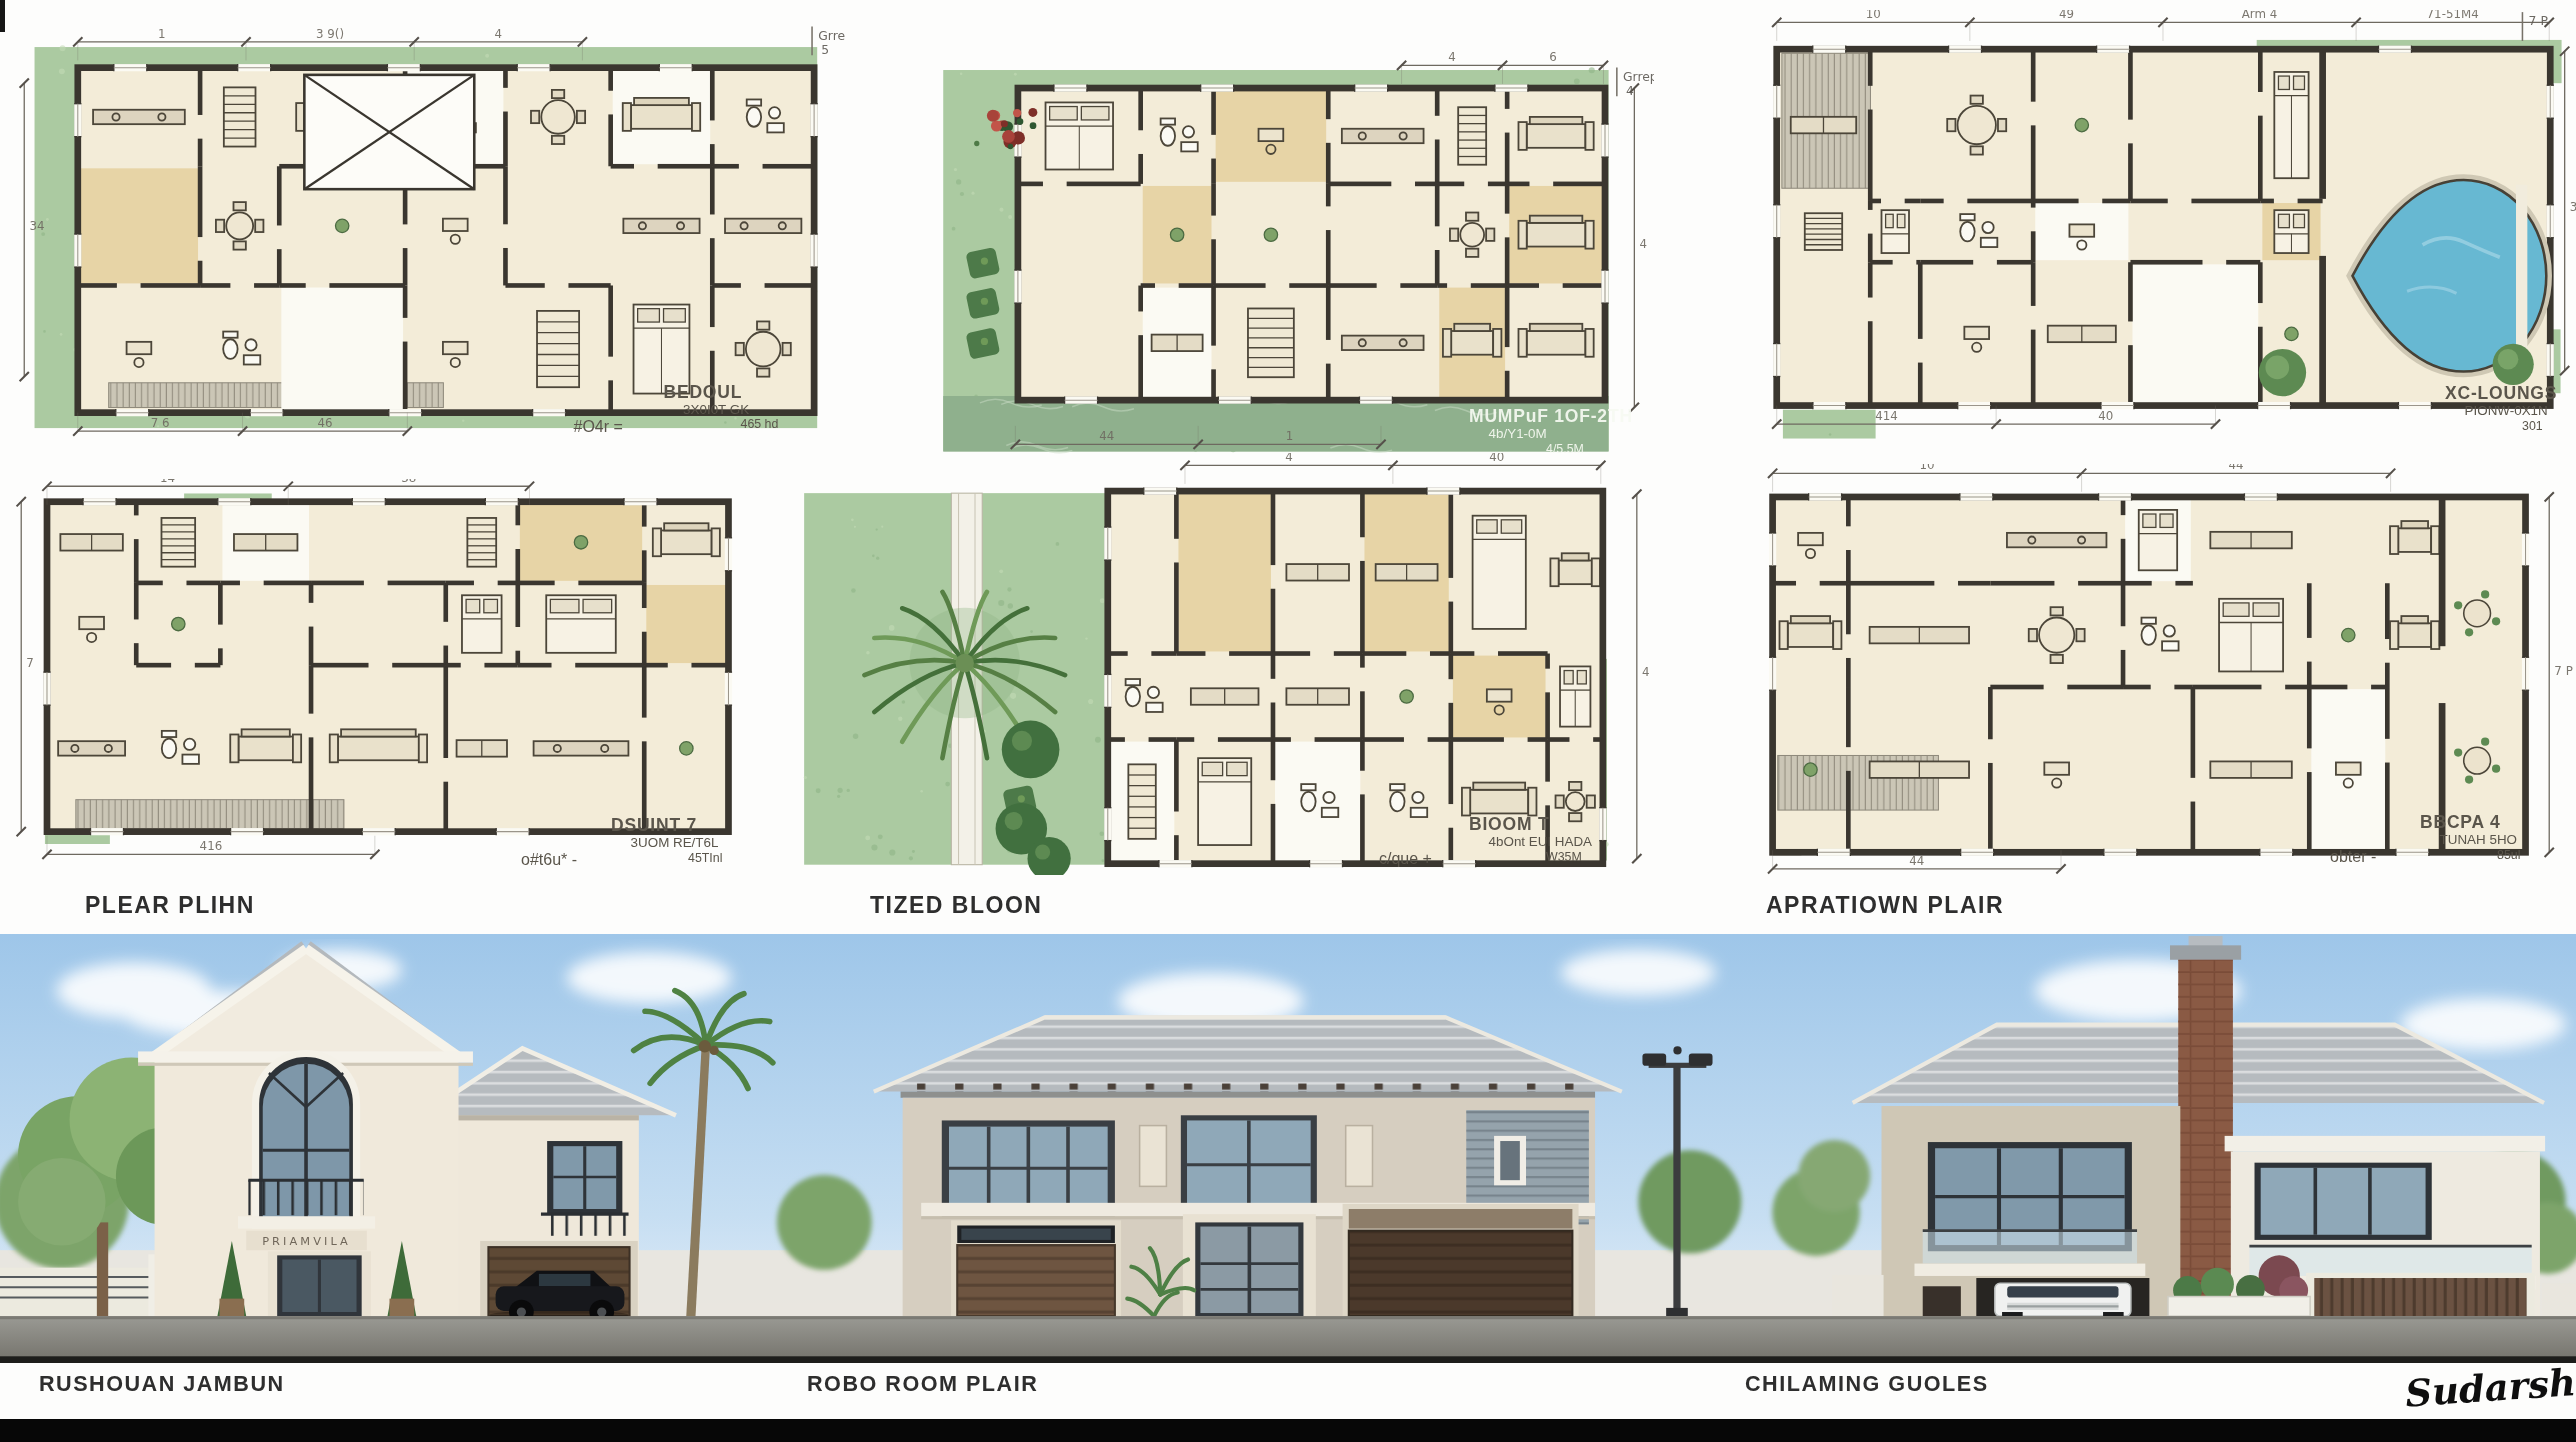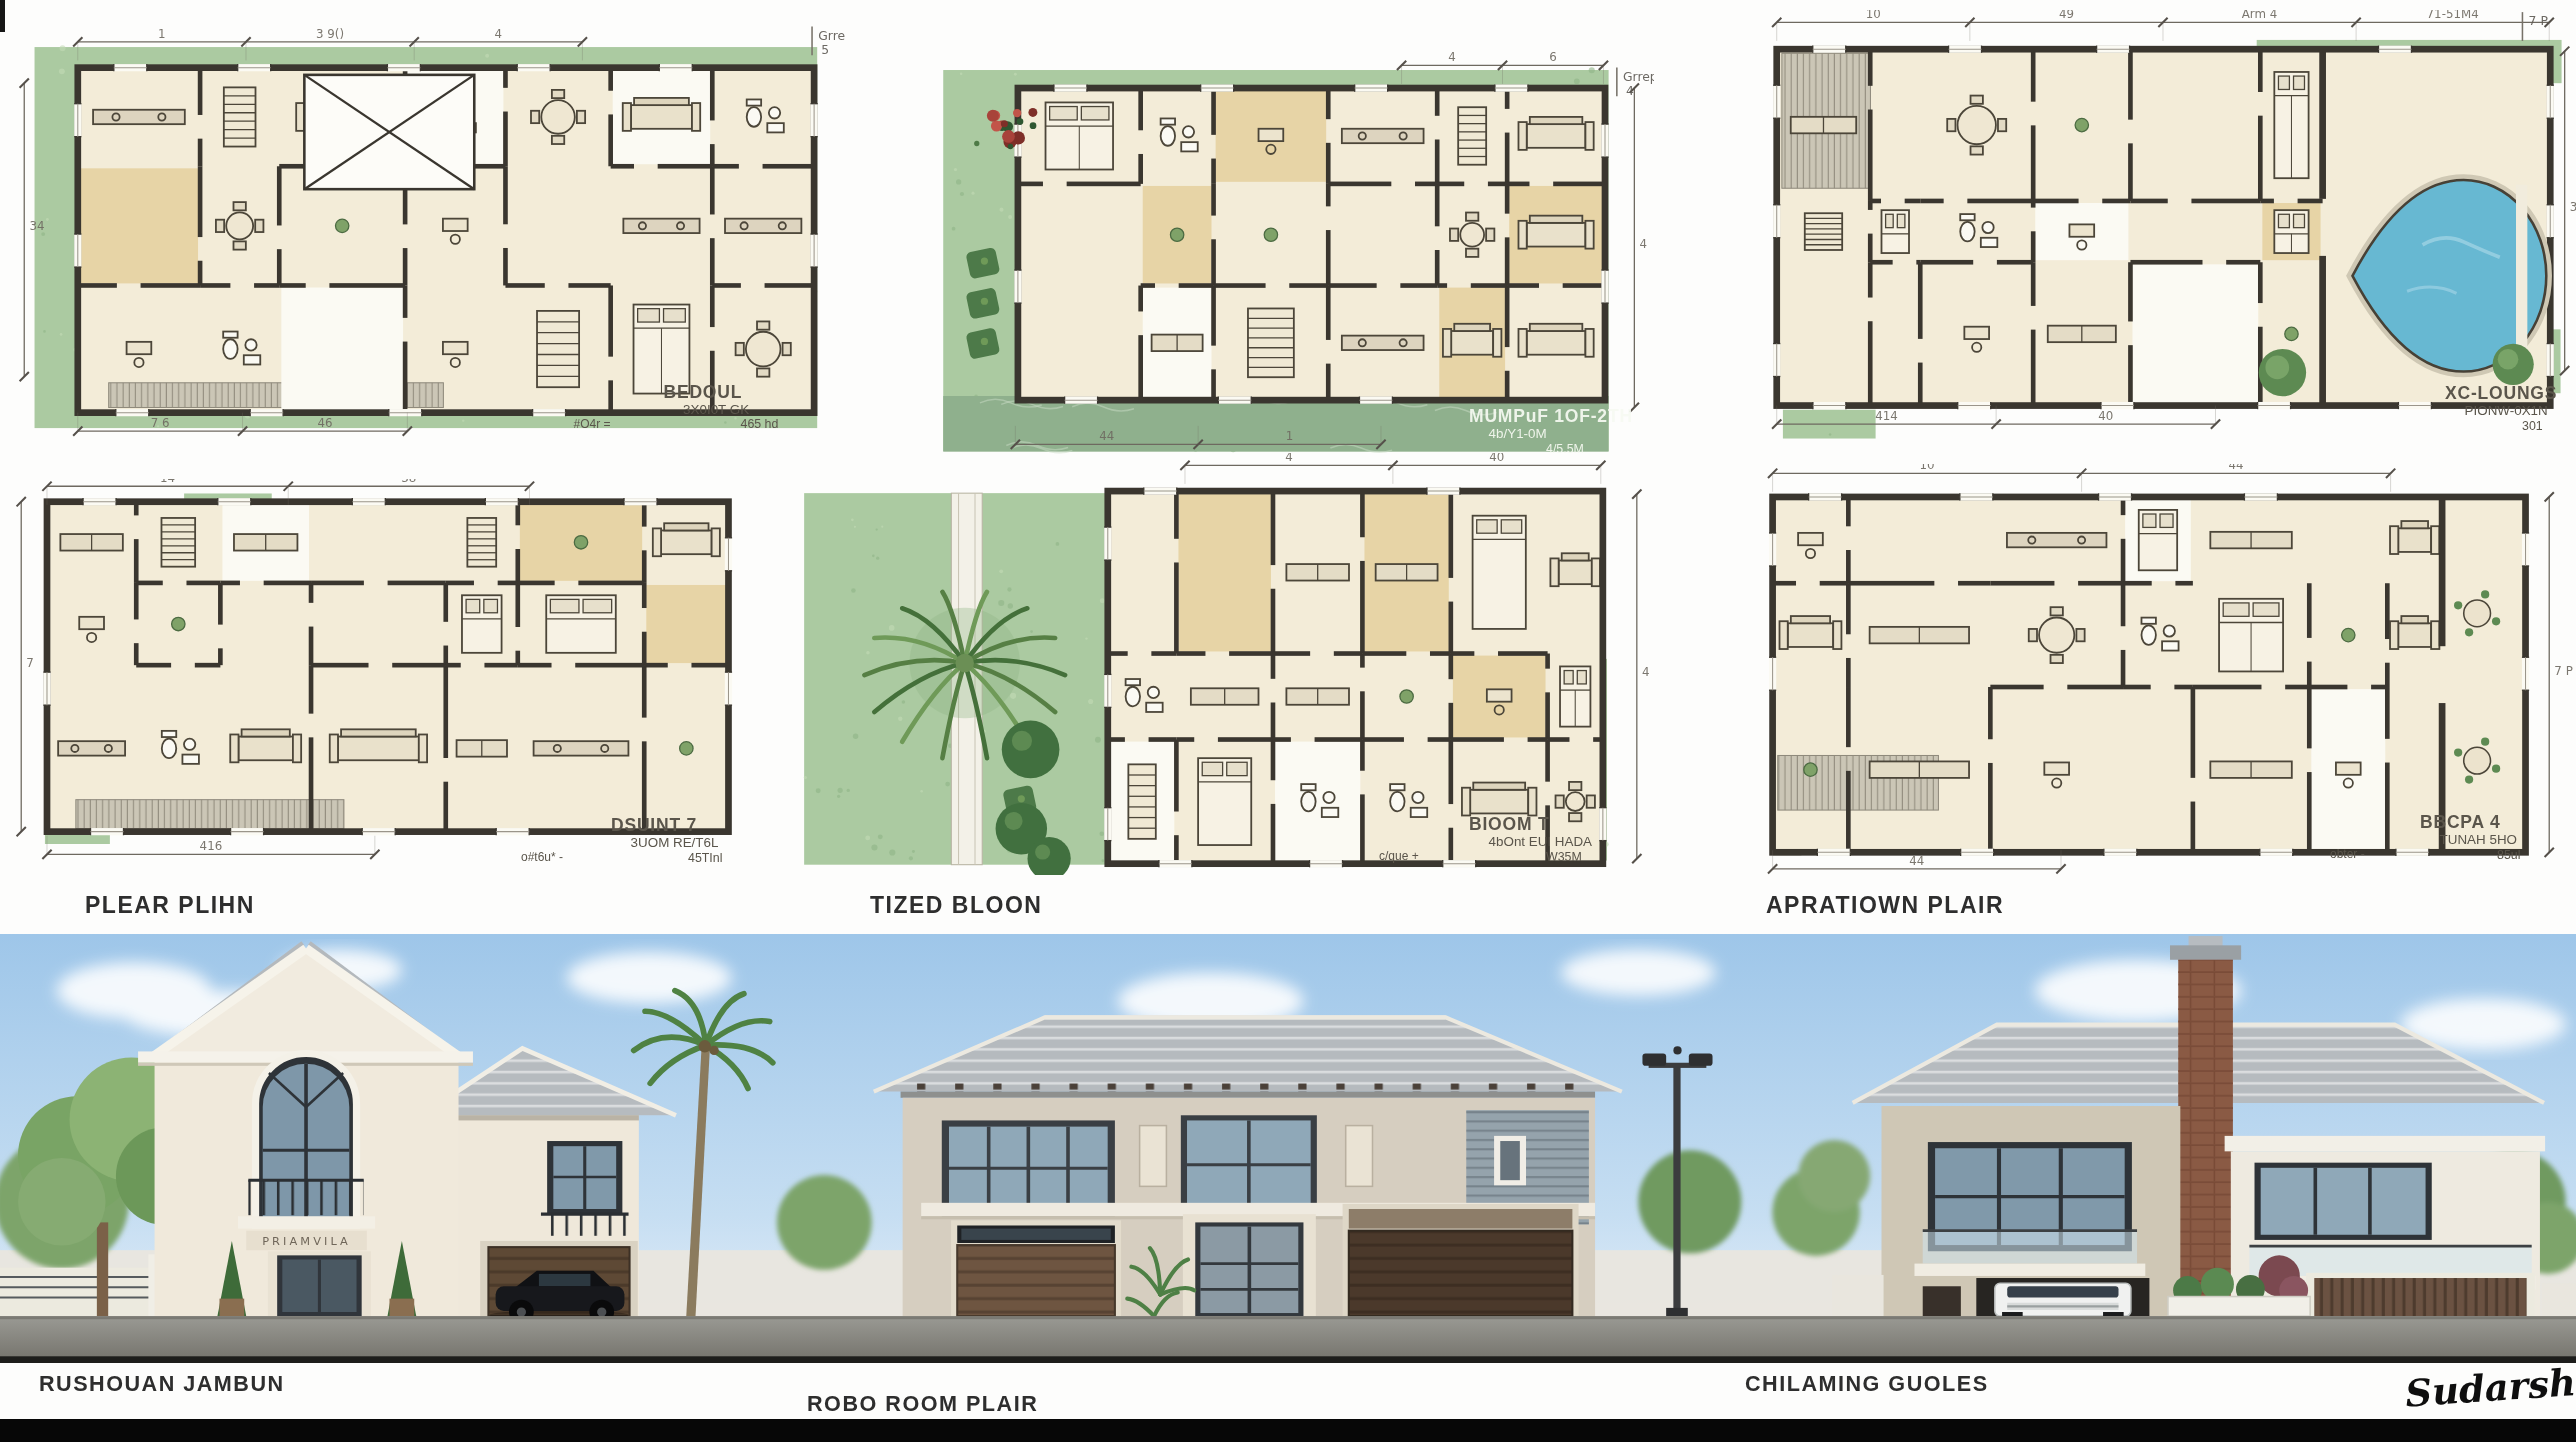--- a/index.html
+++ b/index.html
@@ -5,28 +5,28 @@
   html,body{margin:0;padding:0;background:#ffffff;}
   body{width:2576px;height:1443px;position:relative;overflow:hidden;font-family:"Liberation Sans",sans-serif;}
   .board{position:absolute;inset:0;background:#fdfdfc;}
   .plan{position:absolute;}
   .plan svg{position:absolute;left:0;top:0;}
   .ann{position:absolute;width:185px;color:#5a554b;line-height:1.15;pointer-events:none;}
   .ann--light{color:rgba(246,250,242,0.92);}
   .ann-t{font-size:17.5px;font-weight:700;letter-spacing:0.8px;filter:blur(0.3px);}
   .ann-s1{font-size:13.4px;margin-left:19.6px;filter:blur(0.4px);}
   .ann-s2{font-size:12.4px;margin-left:77px;filter:blur(0.4px);}
-  .ann-l{position:absolute;left:-90px;top:36px;font-size:12px;filter:blur(0.4px);}
+  .ann-l{position:absolute;left:-90px;top:36px;font-size:16px;filter:blur(0.4px);}
   .caption{position:absolute;font-size:23px;font-weight:600;letter-spacing:1.5px;color:#2e2e2e;filter:blur(0.2px);white-space:nowrap;}
   .cap-1{left:85px;top:892px;}
   .cap-2{left:870px;top:892px;}
   .cap-3{left:1766px;top:892px;text-align:center;}
   .bcap{font-size:21.6px;top:1371px;}
   .bcap-1{left:39px;text-align:center;}
-  .bcap-2{left:807px;margin-top:20px;}
+  .bcap-2{left:807px;}
   .bcap-3{left:1745px;}
   .signature{position:absolute;left:2405px;top:1362px;font-family:"DejaVu Serif",serif;font-style:italic;font-size:37px;font-weight:600;color:#0e0e0e;transform:rotate(-4deg);white-space:nowrap;}
   .photo{position:absolute;left:0;top:934px;width:2576px;height:429px;}
   .blackbar{position:absolute;left:0;top:1419px;width:2576px;height:24px;background:#070707;}
   .edge-sliver{position:absolute;left:0;top:0;width:4.6px;height:32px;background:#161616;}
   svg text{font-family:"DejaVu Sans",sans-serif;}
 </style>
 </head>
 <body>
 

